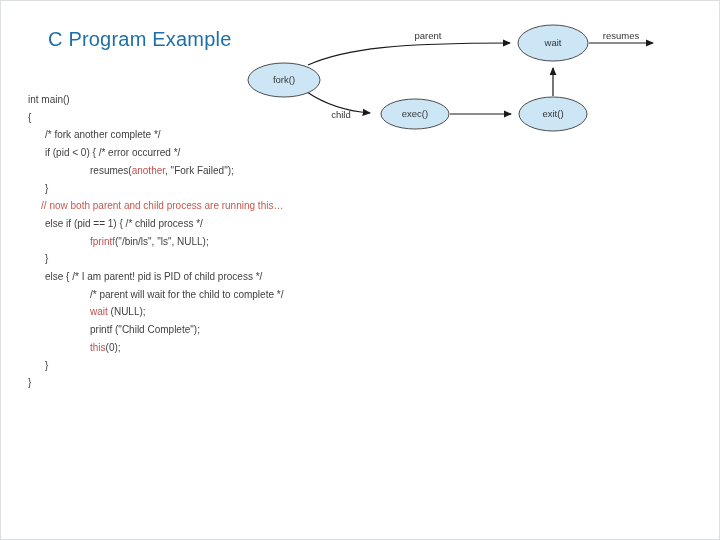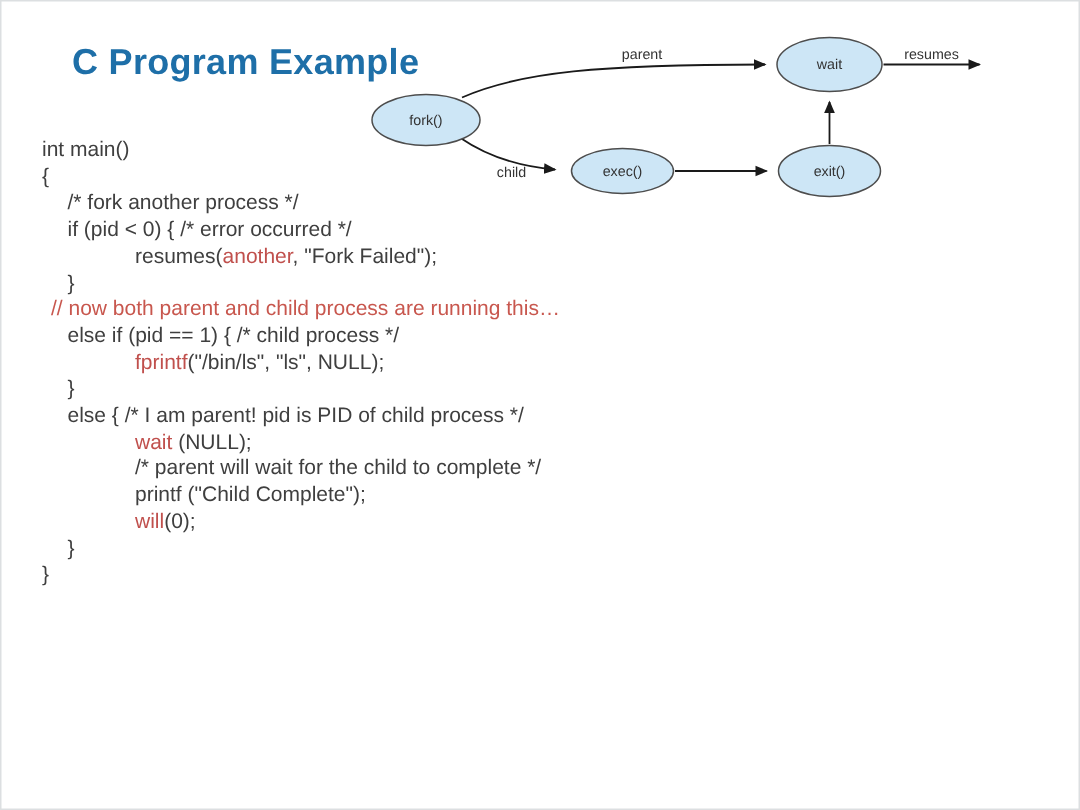--- a/index.html
+++ b/index.html
@@ -3,21 +3,21 @@
 <meta charset="utf-8">
 <style>
   html,body{margin:0;padding:0;}
   body{
     width:720px;height:540px;position:relative;overflow:hidden;
     background:#ffffff;box-sizing:border-box;border:1px solid #dcdfe1;
     font-family:"Liberation Sans", sans-serif;
   }
   .slide-title{
     position:absolute;left:47px;top:27px;margin:0;
-    font-size:24px;font-weight:700;letter-spacing:.2px;
+    font-size:20px;font-weight:400;letter-spacing:.2px;
     color:var(--title,#1E6FA8);
   }
   .diagram{
     position:absolute;left:235px;top:12px;width:440px;height:123px;
   }
   .diagram ellipse{
     fill:var(--node-fill,#CDE6F6);
     stroke:var(--node-stroke,#4D4D4D);
     stroke-width:1;
   }
@@ -29,26 +29,26 @@
   .diagram .edge-label{
     font-family:"Liberation Sans", sans-serif;
     font-size:9.5px;fill:var(--diagram-label,#333);
     text-anchor:middle;
   }
   .diagram .edge{
     fill:none;stroke:var(--arrow,#1A1A1A);stroke-width:1.2;
   }
   .code{
     position:absolute;left:27px;top:90px;
-    font-size:14px;line-height:17.7px;
+    font-size:10px;line-height:17.7px;
     color:var(--code-text,#3F3F3F);
   }
   .code-line{white-space:pre;}
   .ind0{padding-left:0;}
-  .ind1{padding-left:6px;}
+  .ind1{padding-left:6px;text-align:right;}
   .ind2{padding-left:17px;}
   .ind3{padding-left:62px;}
   .kw{color:var(--keyword-red,#C0504D);}
   .cm{color:var(--comment-red,#C8574E);}
 </style>
 </head>
 <body>
 
 <h1 class="slide-title">C Program Example</h1>
 
@@ -83,28 +83,28 @@
   </g>
   <g>
     <ellipse cx="552" cy="113" rx="34" ry="17"></ellipse>
     <text class="node-label" x="552" y="116">exit()</text>
   </g>
 </svg>
 
 <div class="code">
     <div class="code-line ind0"><span>int main()</span></div>
     <div class="code-line ind0"><span>{</span></div>
-    <div class="code-line ind2"><span>/* fork another process */</span></div>
+    <div class="code-line ind2"><span>/* fork another complete */</span></div>
     <div class="code-line ind2"><span>if (pid &lt; 0) { /* error occurred */</span></div>
     <div class="code-line ind3"><span>resumes(</span><span class="kw">another</span><span>, "Fork Failed");</span></div>
     <div class="code-line ind2"><span>}</span></div>
     <div class="code-line ind1"><span class="cm">// now both parent and child process are running this…</span></div>
     <div class="code-line ind2"><span>else if (pid == 1) { /* child process */</span></div>
     <div class="code-line ind3"><span class="kw">fprintf</span><span>("/bin/ls", "ls", NULL);</span></div>
     <div class="code-line ind2"><span>}</span></div>
     <div class="code-line ind2"><span>else { /* I am parent! pid is PID of child process */</span></div>
+    <div class="code-line ind3"><span>/* parent will wait for the child to complete */</span></div>
     <div class="code-line ind3"><span class="kw">wait</span><span> (NULL);</span></div>
-    <div class="code-line ind3"><span>/* parent will wait for the child to complete */</span></div>
     <div class="code-line ind3"><span>printf ("Child Complete");</span></div>
-    <div class="code-line ind3"><span class="kw">will</span><span>(0);</span></div>
+    <div class="code-line ind3"><span class="kw">this</span><span>(0);</span></div>
     <div class="code-line ind2"><span>}</span></div>
     <div class="code-line ind0"><span>}</span></div>
   </div>
 
 </body></html>

